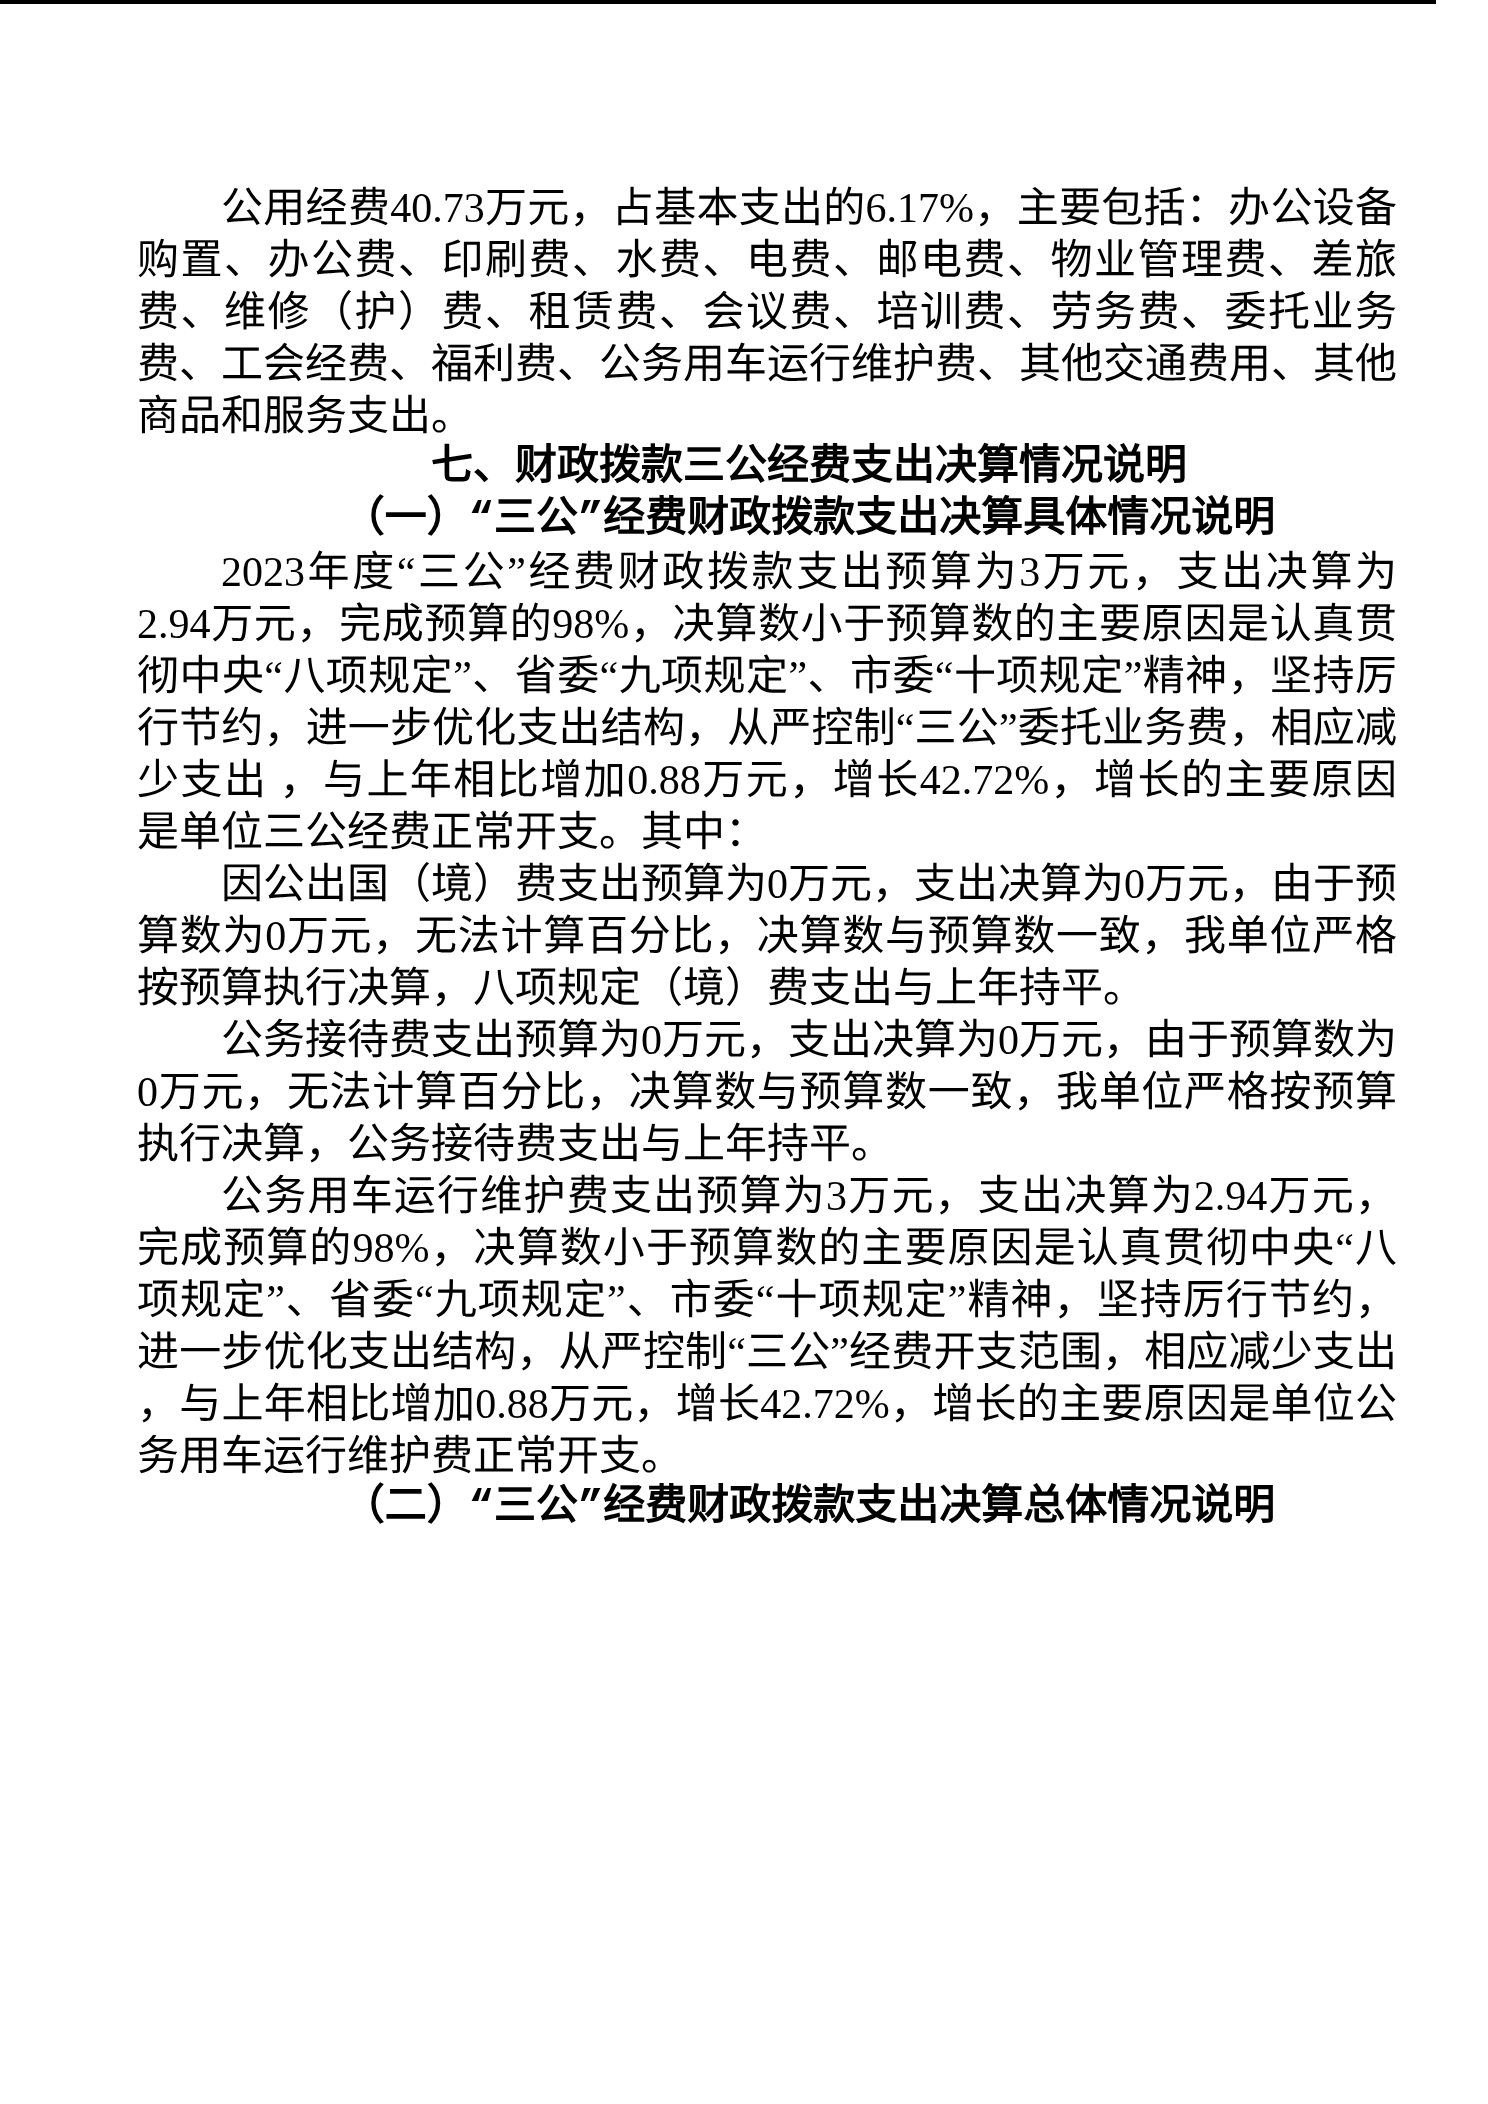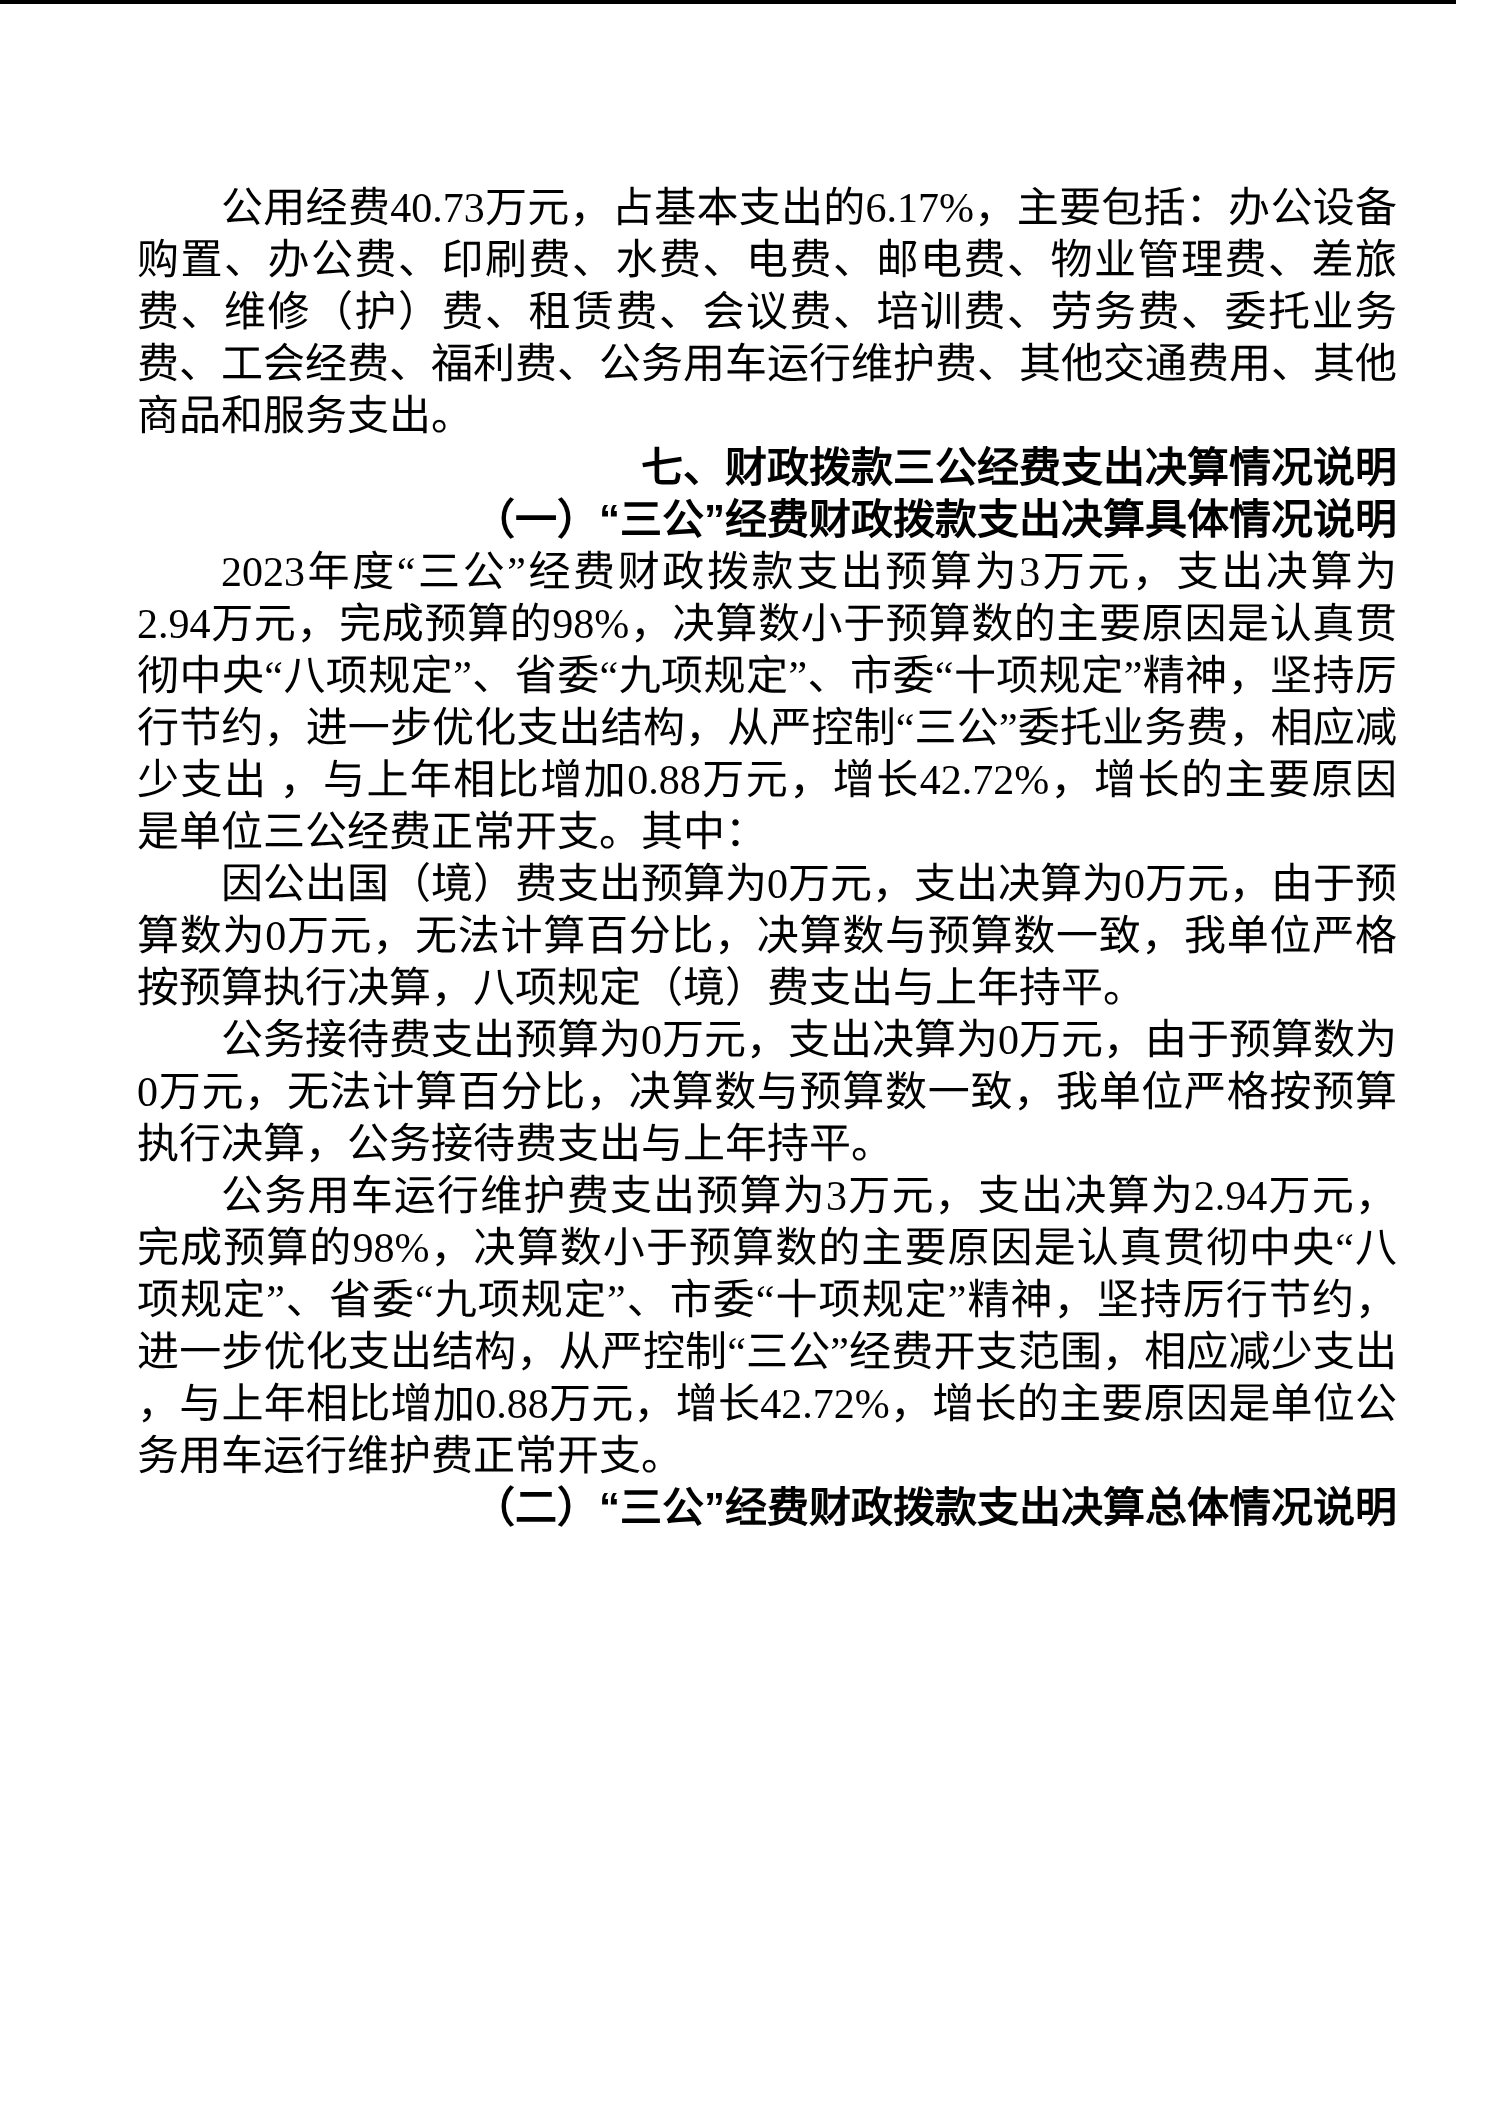--- a/index.html
+++ b/index.html
@@ -8,21 +8,20 @@
     background: #ffffff;
   }
   .page {
     position: relative;
     width: 1436px;
     height: 2104px;
     background: #ffffff;
     overflow: hidden;
     font-family: "Liberation Serif", serif;
     color: #000000;
-    padding-left: 20px;
   }
   .page-top-edge {
     position: absolute;
     top: 0;
     left: 0;
     width: 100%;
     height: 4px;
     background: #000000;
   }
   .page-right-edge {
@@ -47,23 +46,23 @@
   .doc-body p {
     margin: 0;
     padding: 0;
     text-indent: 2em;
   }
   .para {
     font-family: "Liberation Serif", serif;
     font-weight: normal;
   }
   .heading {
-    font-family: Liberation Sans, sans-serif;
+    font-family: Liberation Mono, monospace;
     font-weight: bold;
-    text-align: right;
+    text-align: center;
   }
 </style>
 </head>
 <body>
 
 <div class="page">
   <div class="page-top-edge"></div>
   <div class="page-right-edge"></div>
 
   <div class="doc-body">

